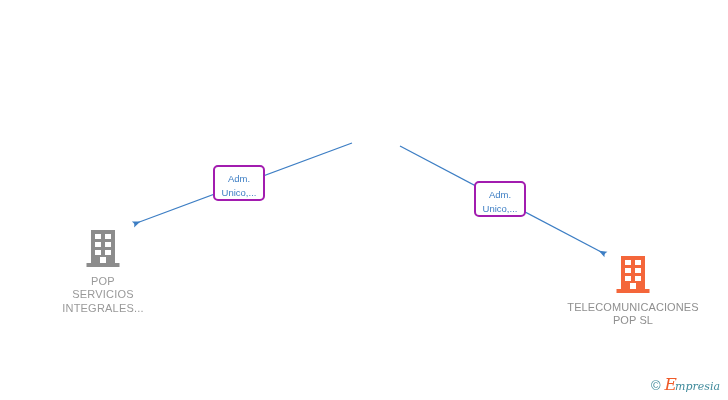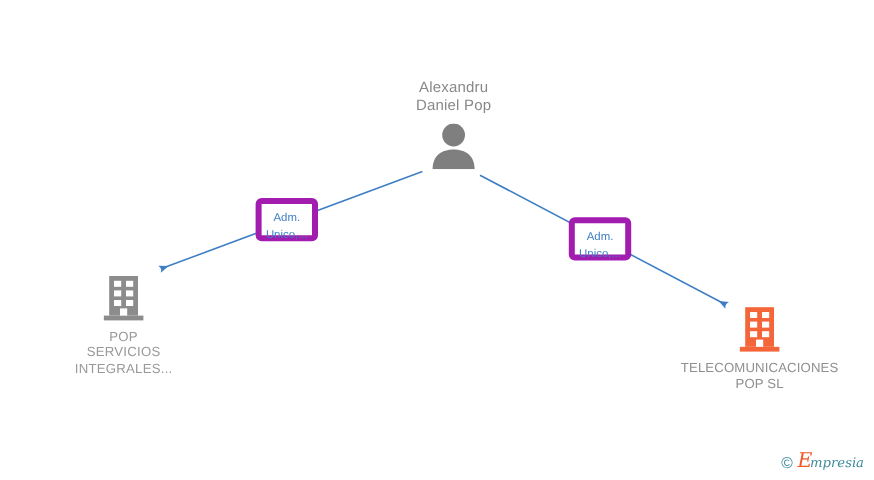--- a/index.html
+++ b/index.html
@@ -76,21 +76,21 @@
   .company-right .company-name {
     color: #8f8f8f;
     letter-spacing: .1px;
   }
 
   
   .edge-label {
     position: absolute;
     box-sizing: border-box;
     background: #ffffff;
-    border: 5px solid #a21caf;
+    border: 2px solid #a21caf;
     border-radius: 5px;
     color: #3d7ec4;
     font-size: 9.5px;
     line-height: 1.45;
     text-align: center;
     padding: 5px 2px 5px;
     white-space: pre-line;
     box-shadow: 0 0 0 0 rgba(0,0,0,0);
   }
   .edge-label-left  { left: 213px; top: 165px; width: 52px; height: 36px; }
@@ -140,28 +140,20 @@
       <marker id="arrow-right" markerWidth="9" markerHeight="9" refX="7.5" refY="4.5" orient="auto" markerUnits="userSpaceOnUse">
         <path d="M0.6,4.5 L8.6,1.3 L7.0,4.5 L8.6,7.7 Z" fill="#3d7ec4"></path>
       </marker>
     </defs>
 
     <line x1="352" y1="143" x2="134" y2="224" stroke="#3d7ec4" stroke-width="1.3" marker-end="url(#arrow-left)"></line>
 
     <line x1="400" y1="146" x2="605" y2="254" stroke="#3d7ec4" stroke-width="1.3" marker-end="url(#arrow-right)"></line>
   </svg>
 
-  <div class="node person-node">
-    <div class="person-name">Alexandru
-Daniel Pop</div>
-    <svg class="person-figure" viewBox="0 0 150 38" xmlns="http://www.w3.org/2000/svg">
-      <circle cx="75" cy="9.5" r="9.5" fill="#7f7f7f"></circle>
-      <path d="M57.5,38 C57.5,26.5 65,21.5 75,21.5 C85,21.5 92.5,26.5 92.5,38 Z" fill="#7f7f7f"></path>
-    </svg>
-  </div>
 
   <div class="node company-node company-right">
     <svg class="company-icon" viewBox="0 0 34 40" xmlns="http://www.w3.org/2000/svg">
       <g fill="#f4663a">
         <rect x="5" y="2" width="24" height="33"></rect>
         <rect x="0.5" y="35" width="33" height="4"></rect>
       </g>
       <g fill="#ffffff">
         <rect x="9" y="6" width="6" height="5"></rect>
         <rect x="19" y="6" width="6" height="5"></rect>

